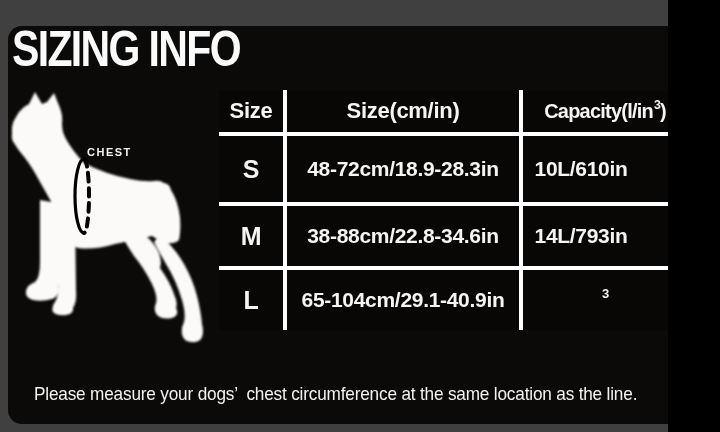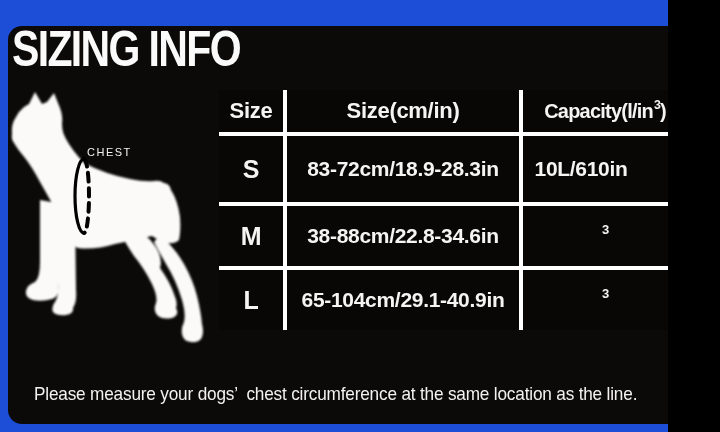--- a/index.html
+++ b/index.html
@@ -1,35 +1,35 @@
 <!DOCTYPE html>
 <html><head>
 <meta charset="utf-8">
 <style>
   html,body { margin:0; padding:0; background:#000; }
   .page {
     position:relative; width:668px; height:432px; overflow:hidden;
-    background:#1d4ed8;
+    background:#404040;
     font-family:"Liberation Sans","DejaVu Sans",sans-serif;
     color:#ffffff;
   }
   .card {
     position:absolute; left:8px; top:26px; width:705px; height:398px;
     background:#0c0a08; border-radius:14px;
   }
   .title {
     position:absolute; left:12px; top:24px;
     font-size:50px; line-height:1; font-weight:900; letter-spacing:-2px;
     transform:scaleX(0.82); transform-origin:left top;
     color:#fafafa; white-space:nowrap;
   }
   .dog-svg { position:absolute; left:0px; top:80px; width:230px; height:280px; }
   .chest-label {
     position:absolute; left:87px; top:146px;
-    font-size:11px; font-weight:normal; letter-spacing:1.5px; color:#f4f2ef;
+    font-size:11px; font-weight:bold; letter-spacing:1.5px; color:#f4f2ef;
   }
   .sizing-table {
     position:absolute; left:219px; top:90px;
     display:grid;
     grid-template-columns:64px 232px 164px;
     grid-template-rows:42px 66px 60px 60px;
     gap:4px; 
     background:#ffffff;
     width:460px;
   }
@@ -123,31 +123,32 @@
         <span class="squeeze">
           <span>Capacity(l/in</span>
             <span class="sup">3</span>
             <span>)</span>
         </span>
       </div>
     </div>
 
     <div class="row">
       <div class="cell size">S</div>
-      <div class="cell chest">83-72cm/18.9-28.3in</div>
+      <div class="cell chest">48-72cm/18.9-28.3in</div>
       <div class="cell cap">
         <span>10L/610in</span>
           <span class="sup">3</span>
       </div>
     </div>
 
     <div class="row">
       <div class="cell size">M</div>
       <div class="cell chest">38-88cm/22.8-34.6in</div>
       <div class="cell cap">
+        <span>14L/793in</span>
           <span class="sup">3</span>
       </div>
     </div>
 
     <div class="row">
       <div class="cell size">L</div>
       <div class="cell chest">65-104cm/29.1-40.9in</div>
       <div class="cell cap">
           <span class="sup">3</span>
       </div>

